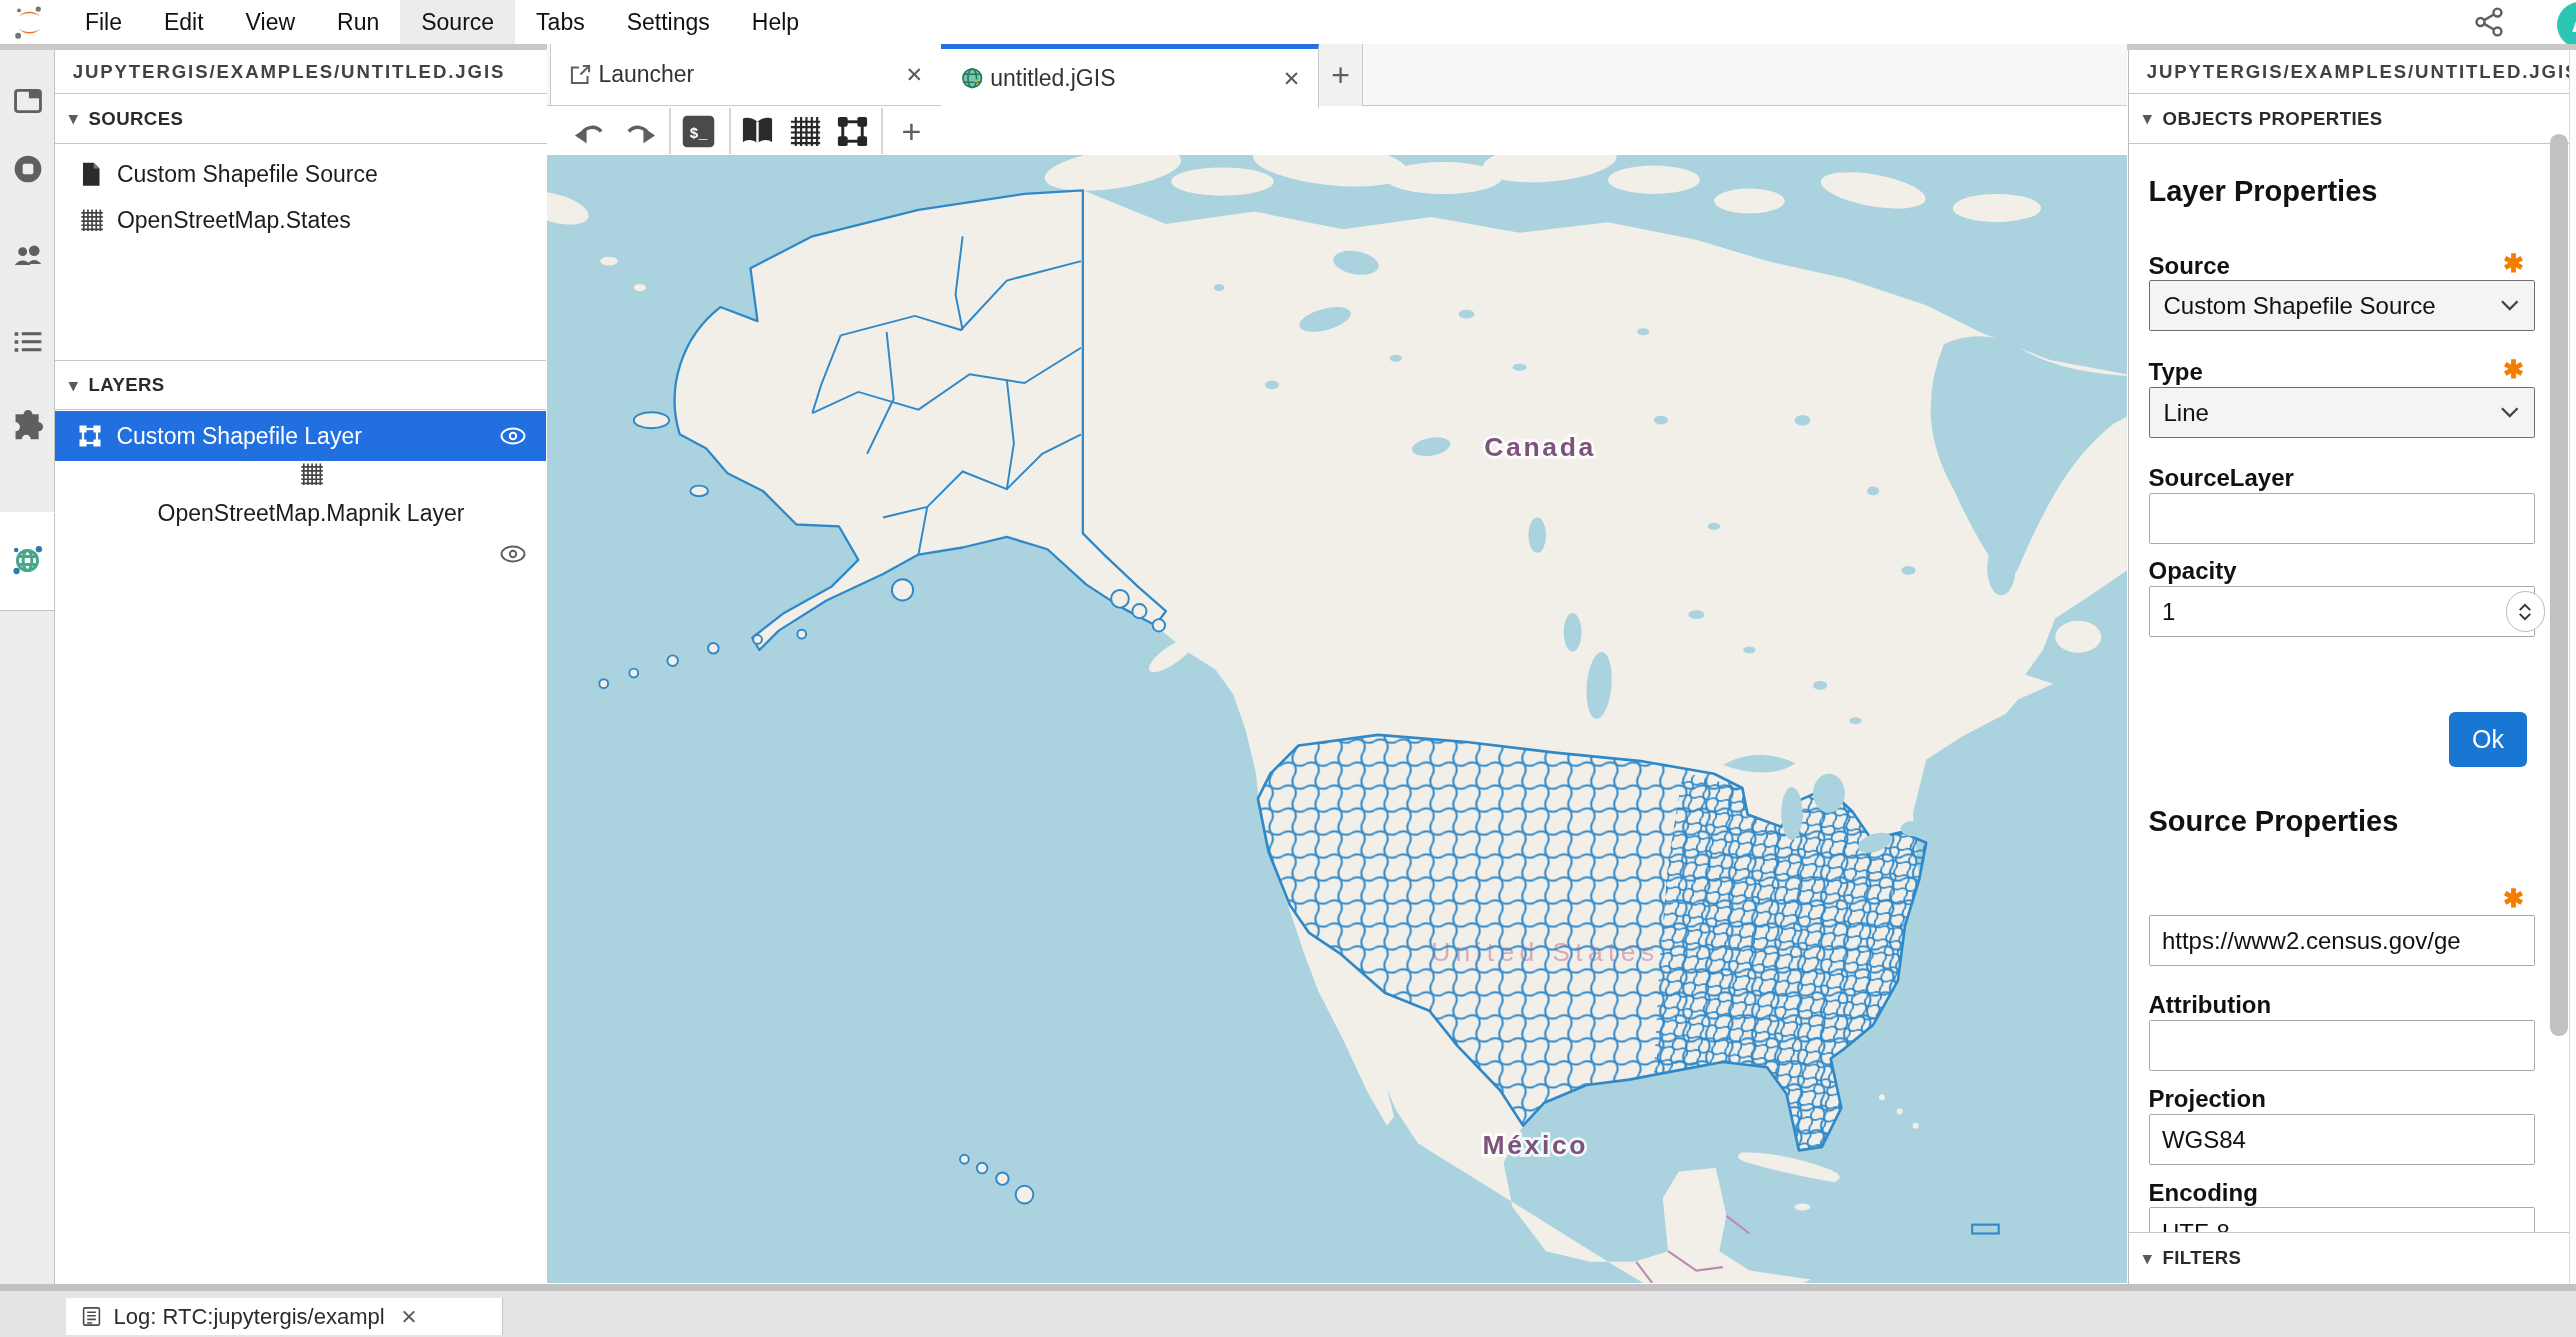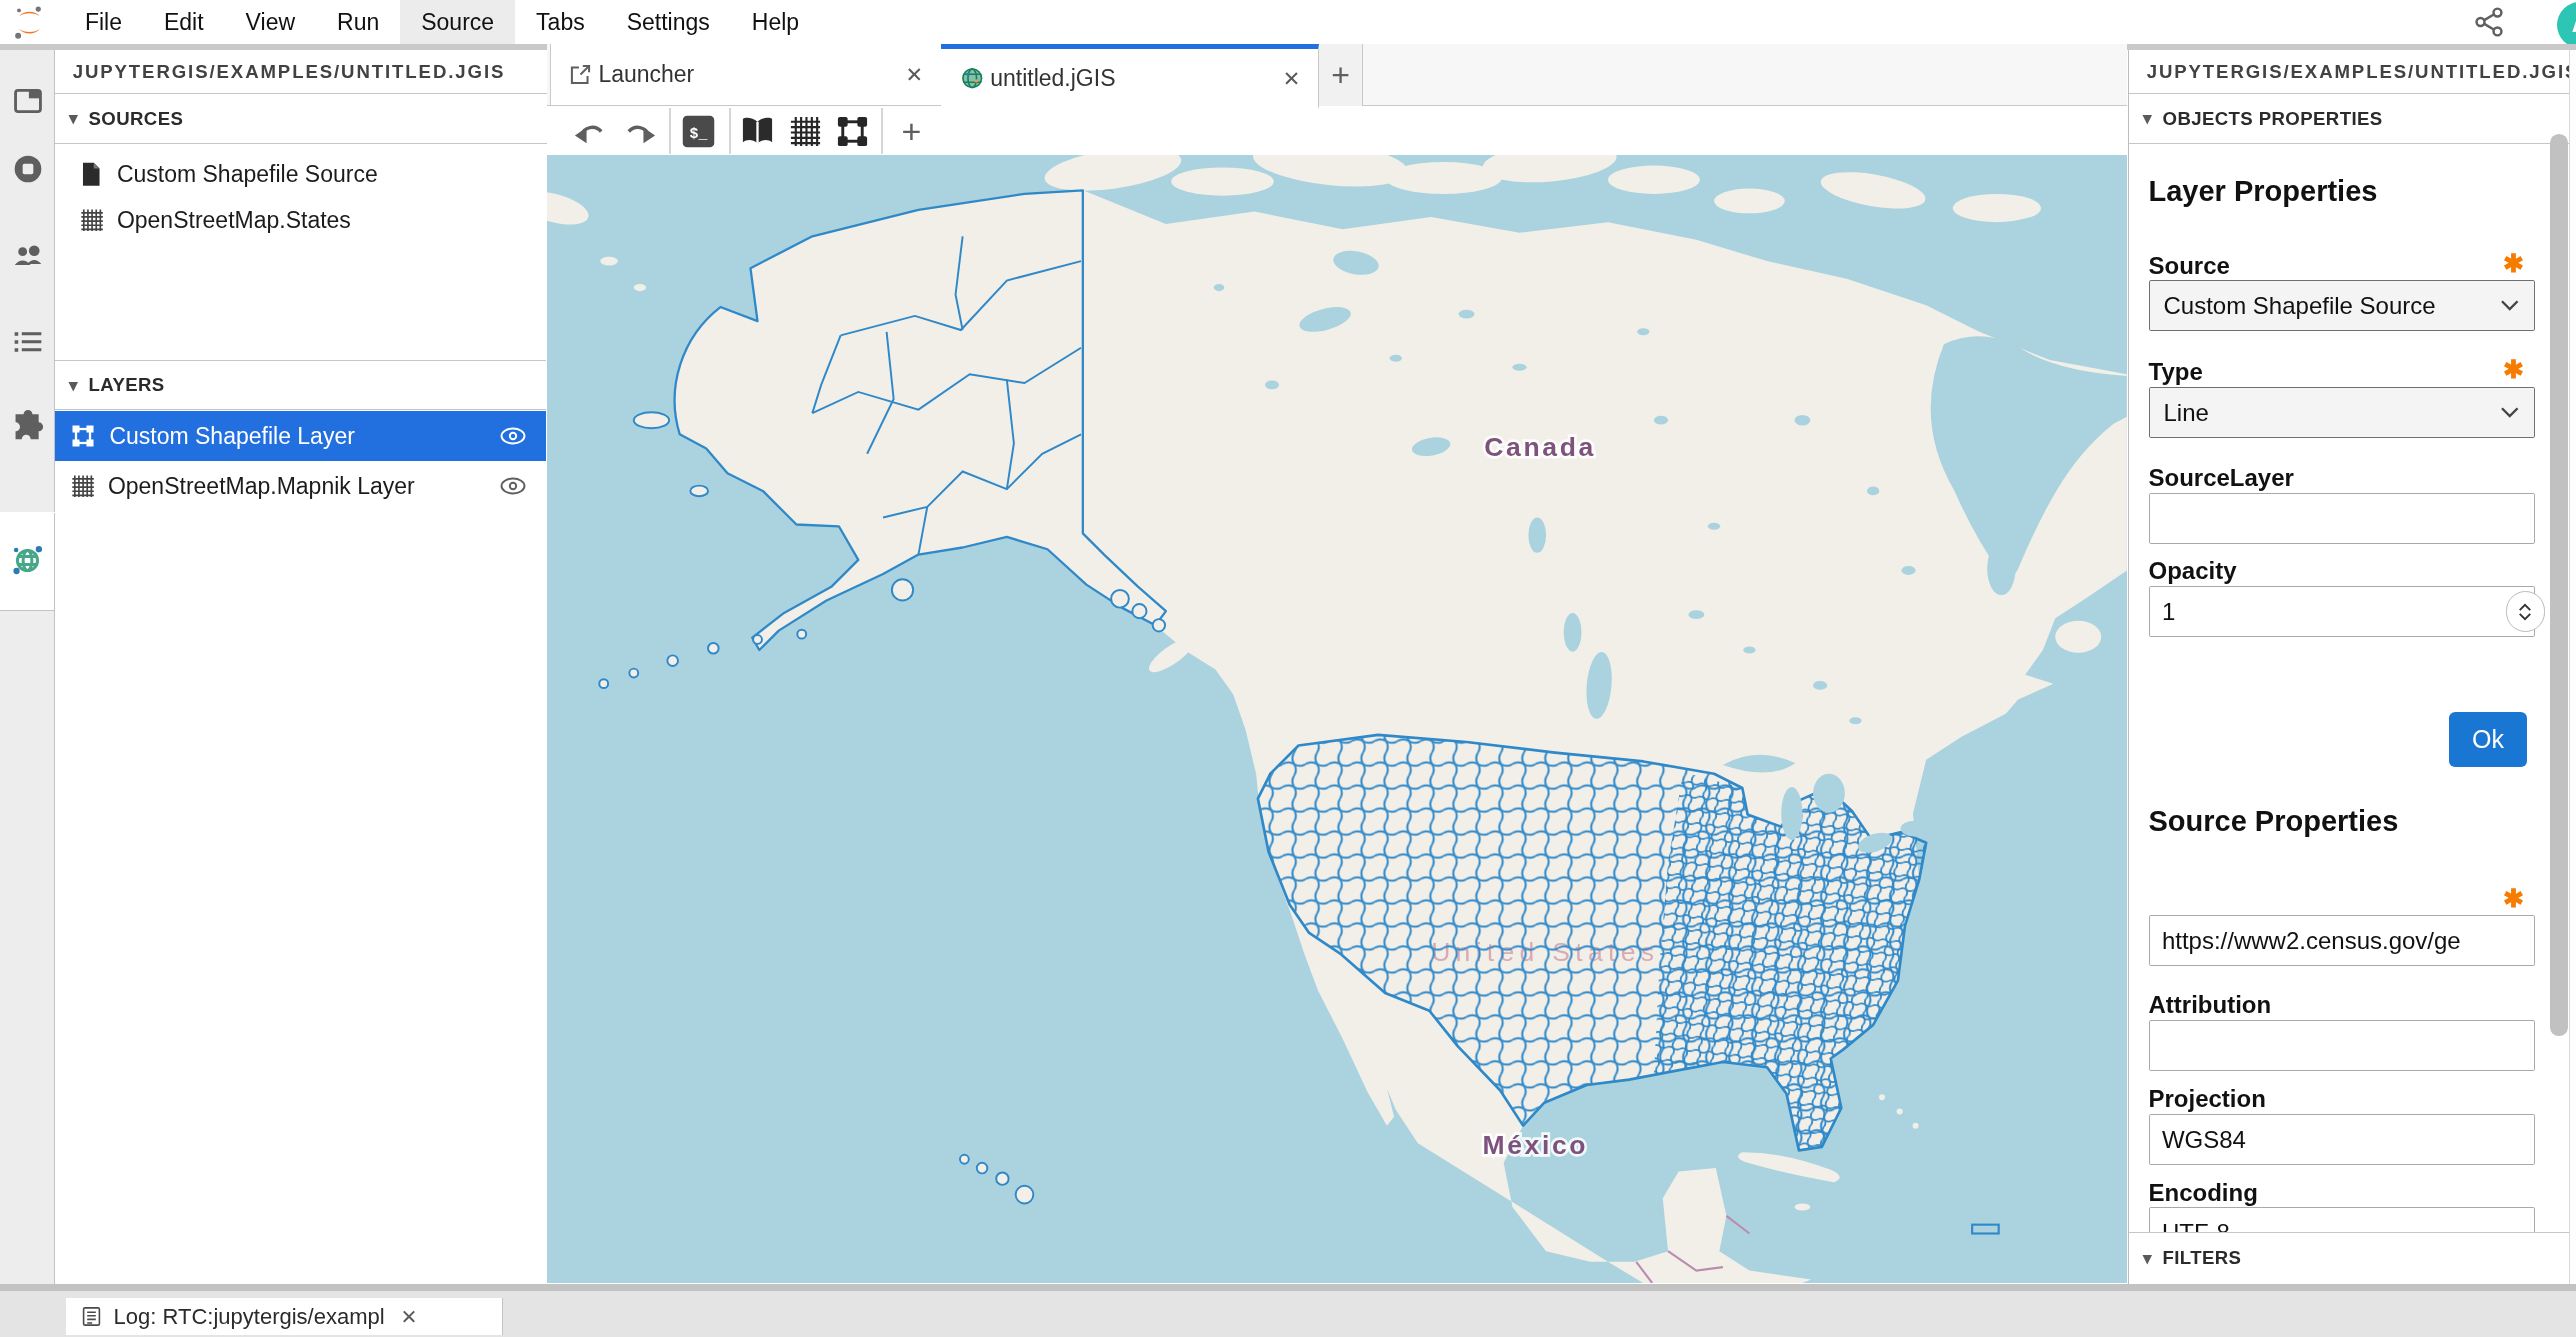--- a/index.html
+++ b/index.html
@@ -28,21 +28,21 @@
 
   
   #left-panel { left:55px; top:50px; width:493px; height:1234px; background:#fff; border-right:1.8px solid #bdbdbd; }
   .panel-path { height:44px; display:flex; align-items:center; padding-left:17.7px; font-size:18.6px; font-weight:700;
     letter-spacing:1.9px; color:#424242; white-space:nowrap; overflow:hidden; border-bottom:1.8px solid #c6c6c6; }
   .sect-head { height:50px; display:flex; align-items:center; gap:10.6px; padding-left:14px; font-size:18.6px; font-weight:700;
     color:#2b2b2b; letter-spacing:0.4px; border-bottom:1.8px solid #c6c6c6; background:#fff; }
   .caret { font-size:17px; color:#5a5a5a; }
   .pitem { height:46px; display:flex; align-items:center; gap:12.4px; padding-left:23px; font-size:23px; color:#1c1c1c; }
   .pitem .ico { width:26.5px; height:26.5px; flex:0 0 auto; }
-  .layer-row { height:50px; display:flex; align-items:center; gap:12.4px; padding-left:14px; font-size:23px; }
+  .layer-row { height:50px; display:flex; align-items:center; gap:12.4px; padding-left:21px; font-size:23px; }
   .layer-row.sel { background:#2270e0; color:#fff; }
   .layer-row .eye { margin-left:auto; margin-right:17.7px; width:30px; height:30px; }
 
   
   #main { left:547px; top:44px; width:1580px; height:1240px; background:#fff; }
   #tabbar { position:absolute; left:0; top:0; width:1580px; height:62px; background:#f7f7f7; border-bottom:1.8px solid #c8c8c8; }
   .tab { position:absolute; top:0; height:62px; background:#fff; display:flex; align-items:center; gap:5px;
     padding:0 17.7px; font-size:23px; color:#333; border-right:1.8px solid #c8c8c8; }
   .tab .tclose { margin-left:auto; color:#5a5a5a; font-size:21px; }
   #tab-launcher { left:2.7px; width:392px; border-left:1.8px solid #c8c8c8; border-bottom:1.8px solid #c8c8c8; }
@@ -209,21 +209,21 @@
         </svg>
       </span>
       <span>Custom Shapefile Layer</span>
       <span class="eye">
         <svg viewBox="0 0 34 34" fill="none" stroke="#fff" stroke-width="2.2">
           <ellipse cx="17" cy="17" rx="13" ry="8.5"></ellipse>
             <circle cx="17" cy="17" r="3.6"></circle>
         </svg>
       </span>
     </div>
-    <div class="layer-row" style="position:absolute;left:0;top:411px;width:491px;">
+    <div class="layer-row" style="position:absolute;left:0;top:411px;width:491px;flex-direction:column;">
       <span class="ico" style="width:26.5px;height:26.5px">
         <svg viewBox="0 0 32 32" stroke="#444" stroke-width="2">
           <path d="M7,3 V29 M12,3 V29 M17,3 V29 M22,3 V29 M27,3 V29 M4,7 H30 M4,12 H30 M4,17 H30 M4,22 H30 M4,27 H30"></path>
         </svg>
       </span>
       <span>OpenStreetMap.Mapnik Layer</span>
       <span class="eye">
         <svg viewBox="0 0 34 34" fill="none" stroke="#5f5f5f" stroke-width="2.2">
           <ellipse cx="17" cy="17" rx="13" ry="8.5"></ellipse>
             <circle cx="17" cy="17" r="3.6"></circle>

